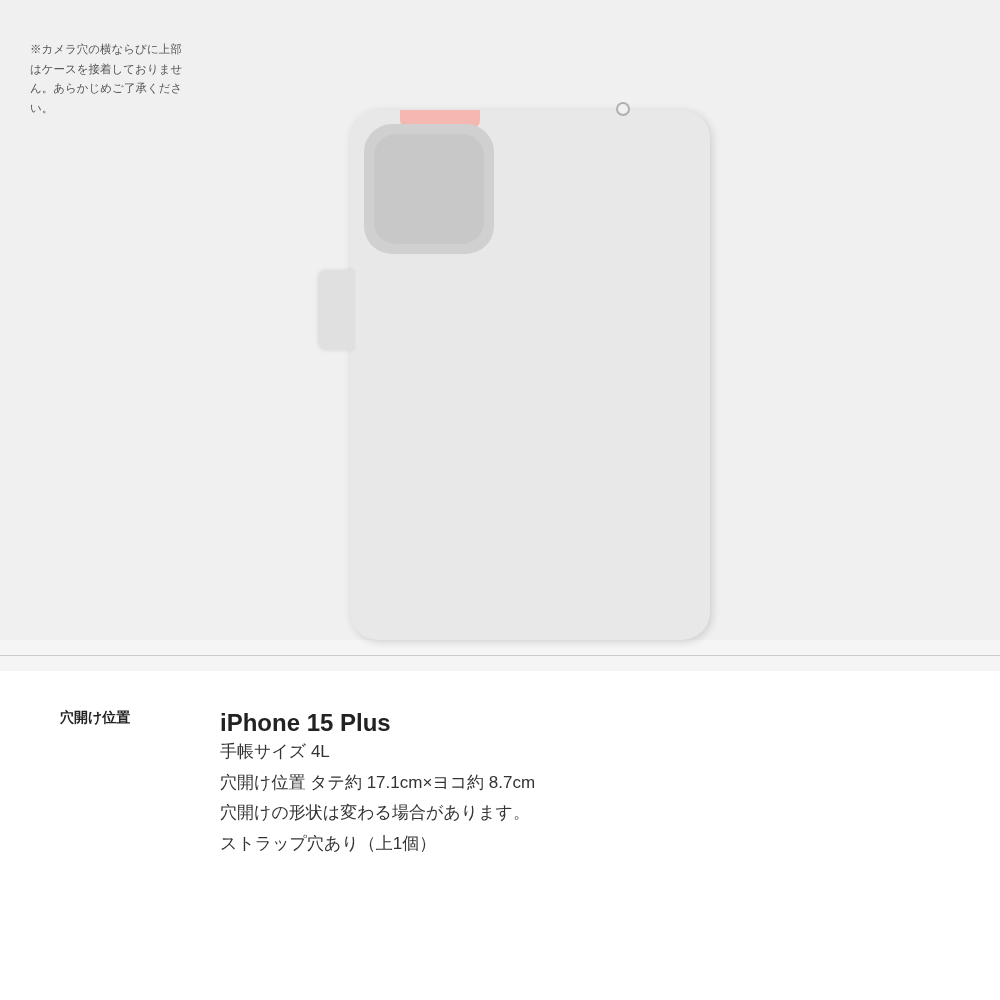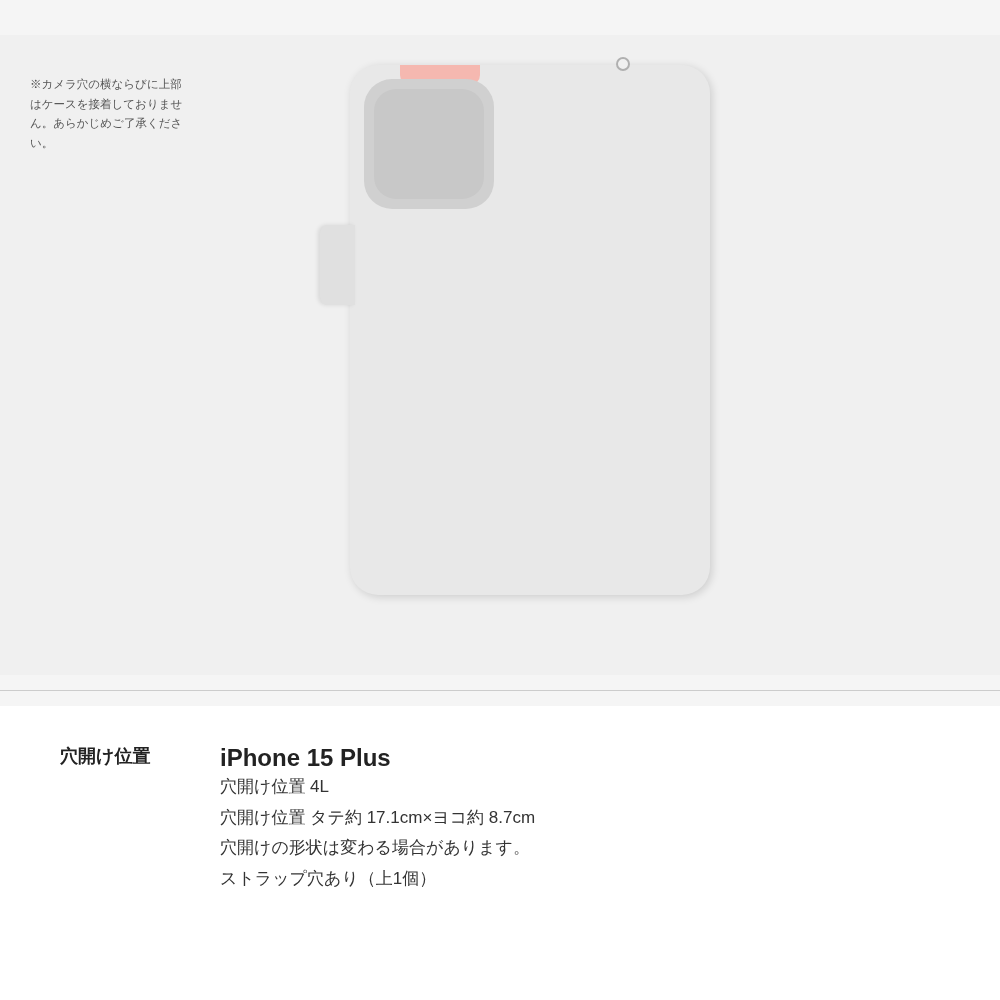--- a/index.html
+++ b/index.html
@@ -27,23 +27,22 @@
       align-items: center;
     }
 
     
     .case-illustration {
       width: 100%;
       height: 640px;
       background-color: #f0f0f0;
       position: relative;
       display: flex;
-      align-items: flex-start;
+      align-items: flex-end;
       justify-content: center;
-      margin-top: 35px;
     }
 
     
     .case-body {
       position: relative;
       width: 360px;
       height: 530px;
       background-color: #e8e8e8;
       border-radius: 28px;
       margin-top: 30px;
@@ -132,21 +131,21 @@
     }
 
     .info-row {
       display: flex;
       align-items: flex-start;
       margin-bottom: 0;
       padding: 8px 0;
     }
 
     .info-label {
-      font-size: 18px;
+      font-size: 14px;
       font-weight: bold;
       color: #222222;
       white-space: nowrap;
       min-width: 160px;
       flex-shrink: 0;
     }
 
     .info-content {
       flex: 1;
     }
@@ -204,21 +203,21 @@
 
   <div class="info-section">
     <div class="info-table">
 
       <div class="info-row">
 
         <div class="info-label">穴開け位置</div>
 
         <div class="info-content">
           <span class="info-device-name">iPhone 15 Plus</span>
-          <span class="info-line">穴開け位置 4L</span>
+          <span class="info-line">手帳サイズ 4L</span>
           <span class="info-line">穴開け位置 タテ約 17.1cm×ヨコ約 8.7cm</span>
           <span class="info-line">穴開けの形状は変わる場合があります。</span>
           <span class="info-line">ストラップ穴あり（上1個）</span>
         </div>
 
       </div>
 
     </div>
   </div>
 

